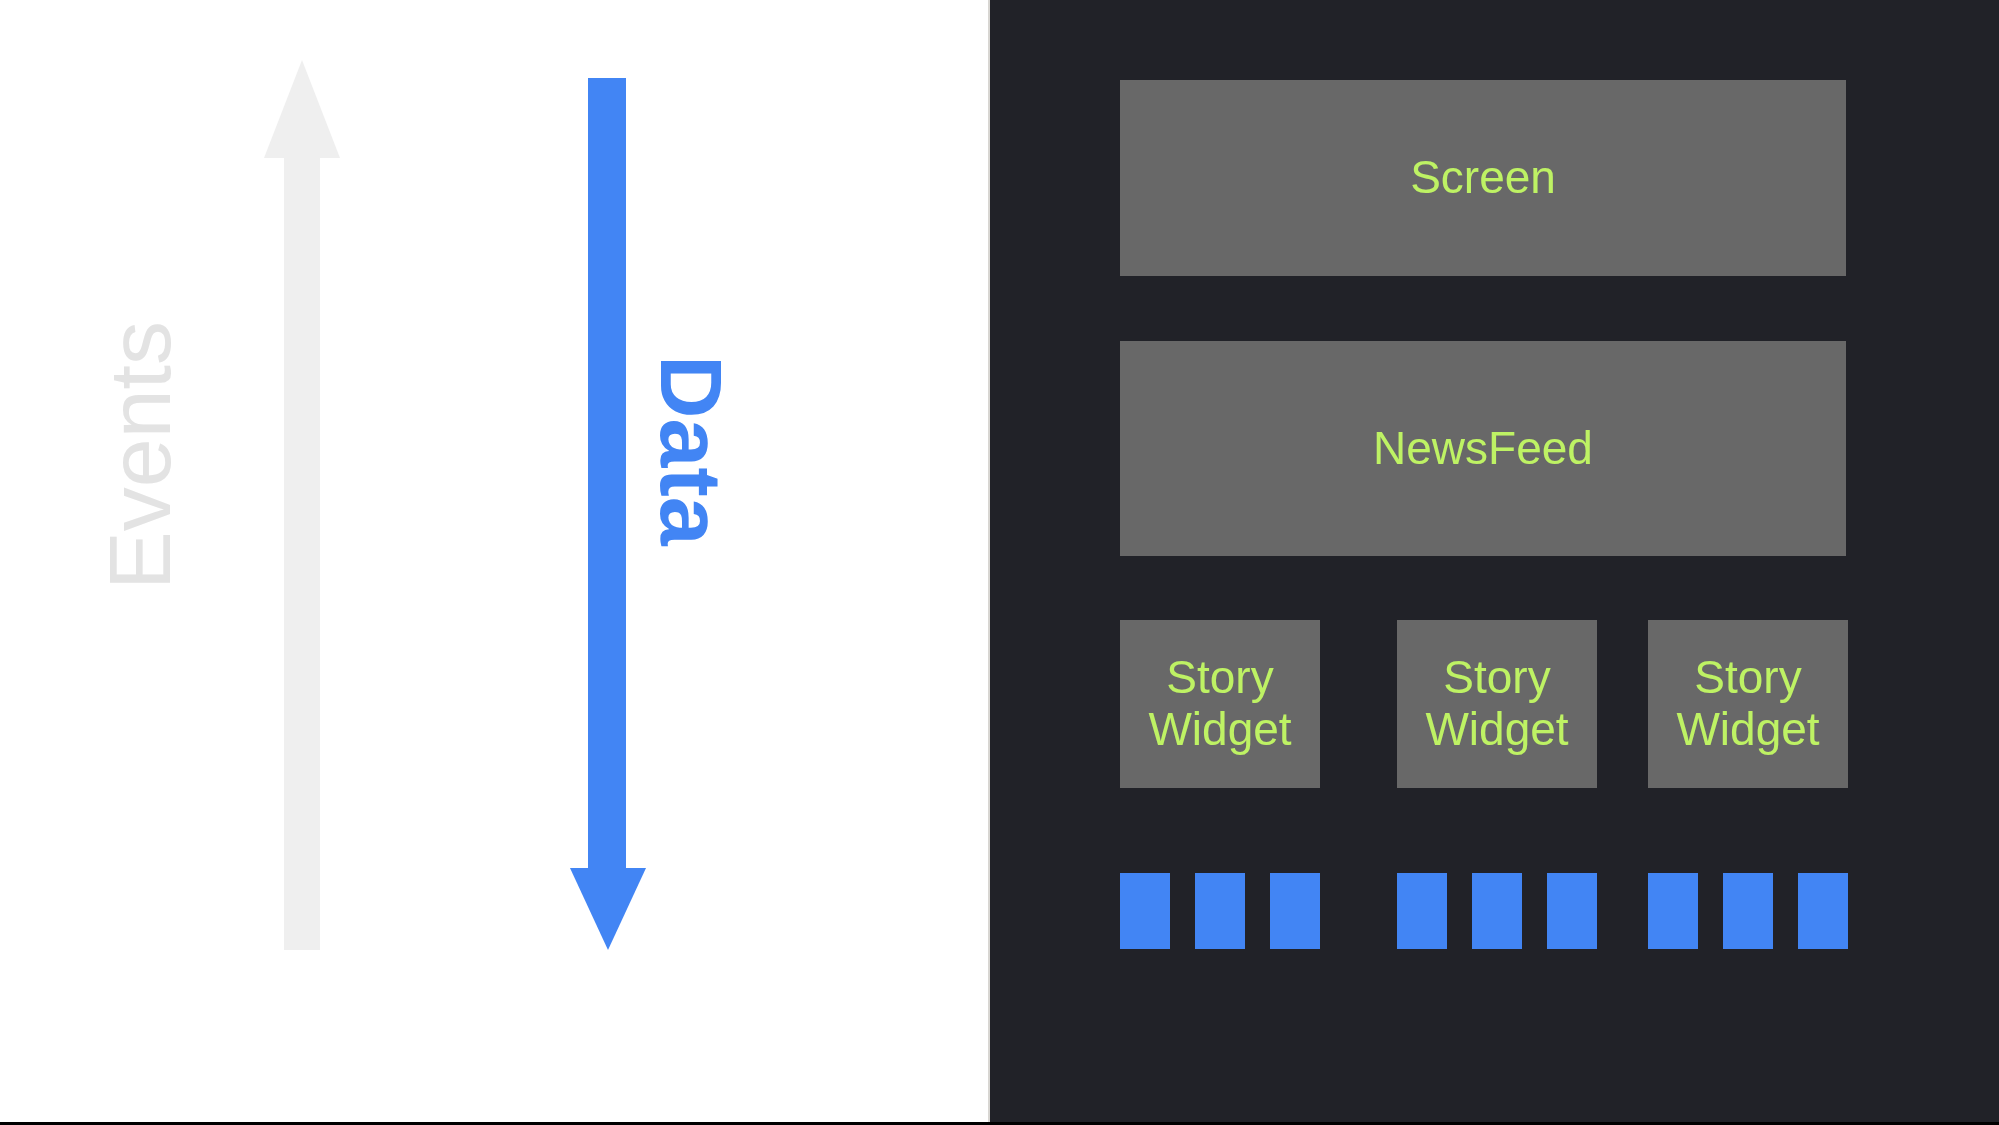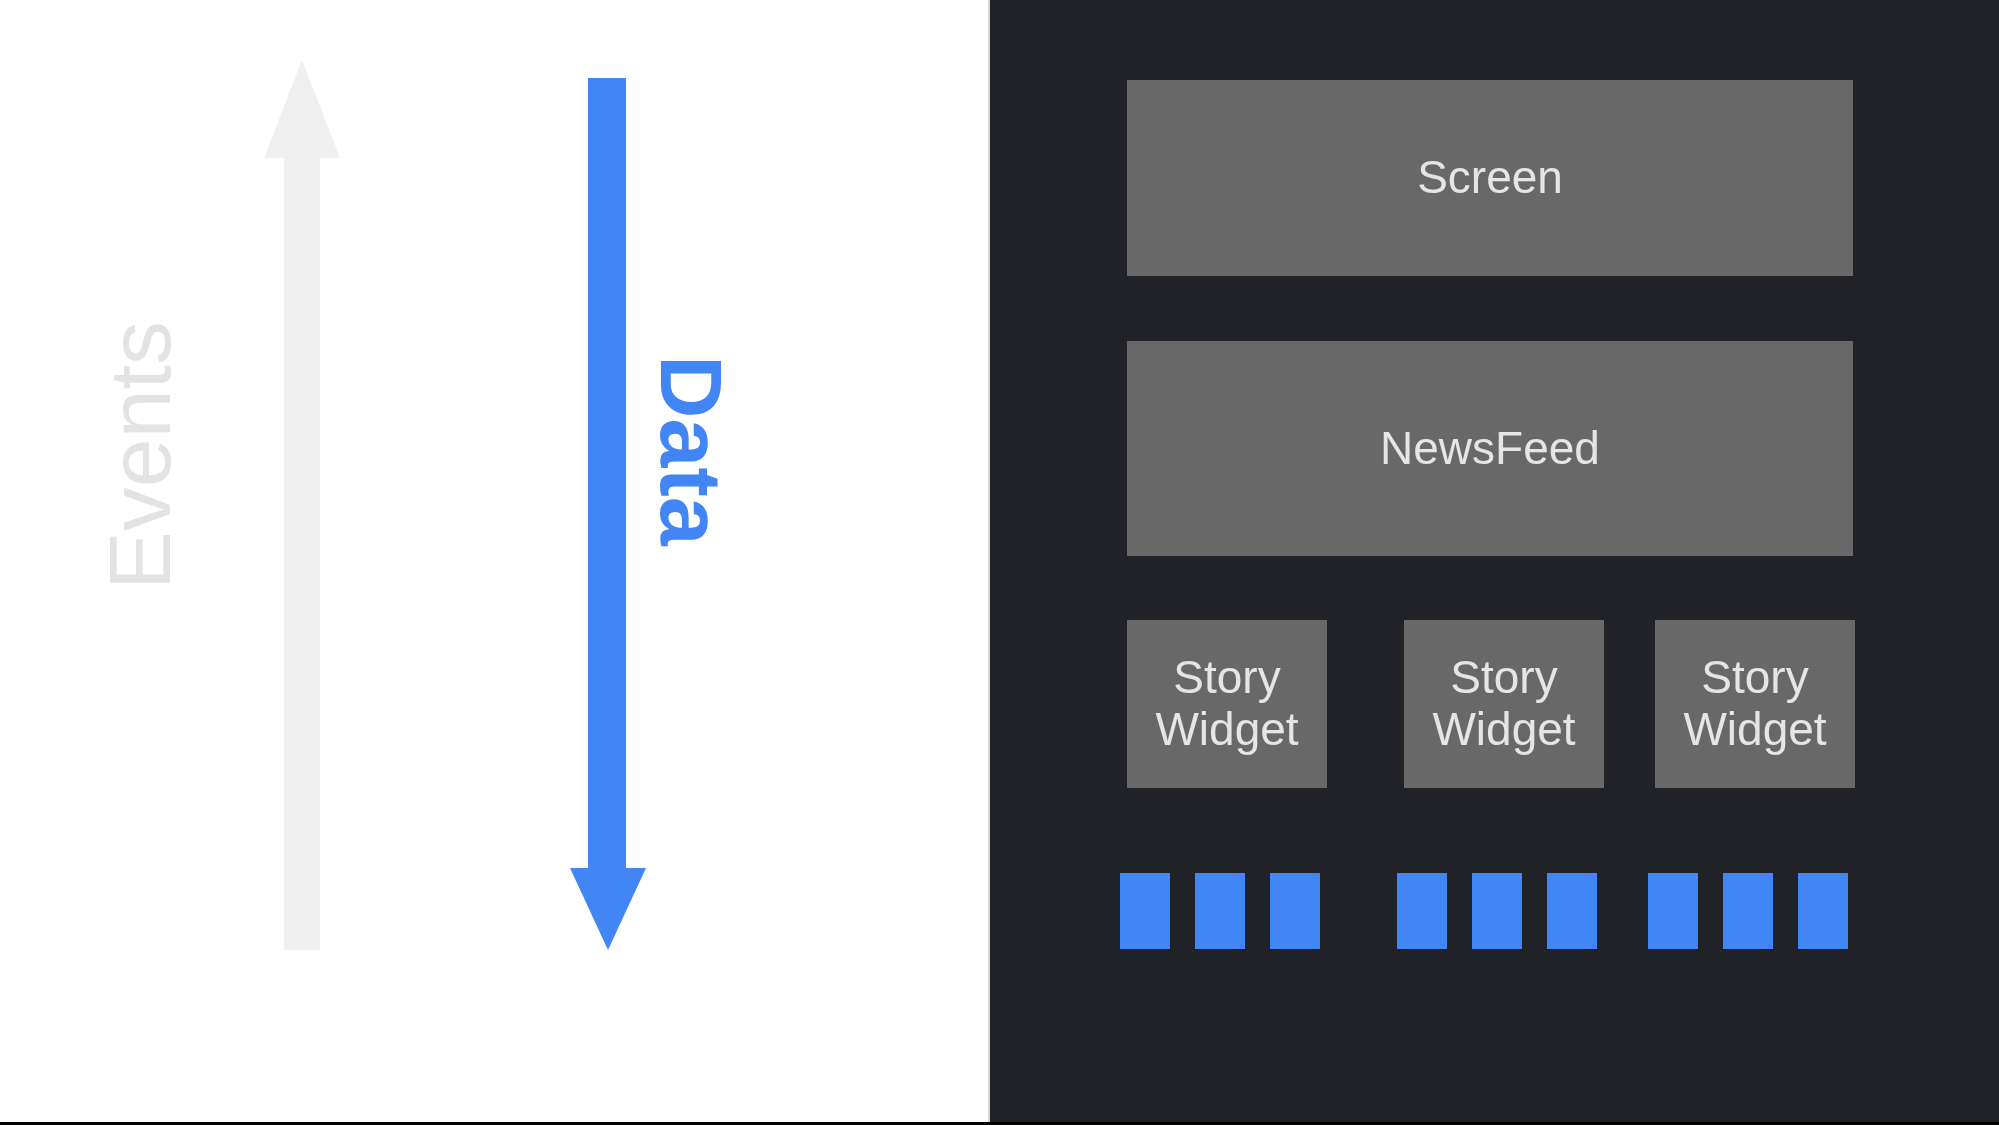--- a/index.html
+++ b/index.html
@@ -104,30 +104,29 @@
   .pane-divider {
     position: absolute;
     left: 988px; top: 0;
     width: 2px; height: 1122px;
     background: #d8d6d2;
   }
 
   .box {
     position: absolute;
     background: #686868;
-    color: #e5e5e5;
+    color: #bef264;
     display: flex;
     align-items: center;
     justify-content: center;
     text-align: center;
     font-size: 46px;
     font-weight: 400;
     line-height: 1.12;
     box-sizing: border-box;
-    margin-left: 7px;
   }
   #screen-box   { left: 130px; top: 80px;  width: 726px; height: 196px; }
   #newsfeed-box { left: 130px; top: 341px; width: 726px; height: 215px; }
 
   .story-box { width: 200px; height: 168px; top: 620px; font-size: 46px; }
   .story-box[data-idx="0"] { left: 130px; }
   .story-box[data-idx="1"] { left: 407px; }
   .story-box[data-idx="2"] { left: 658px; }
 
   .bar-group { position: absolute; top: 873px; height: 76px; }

